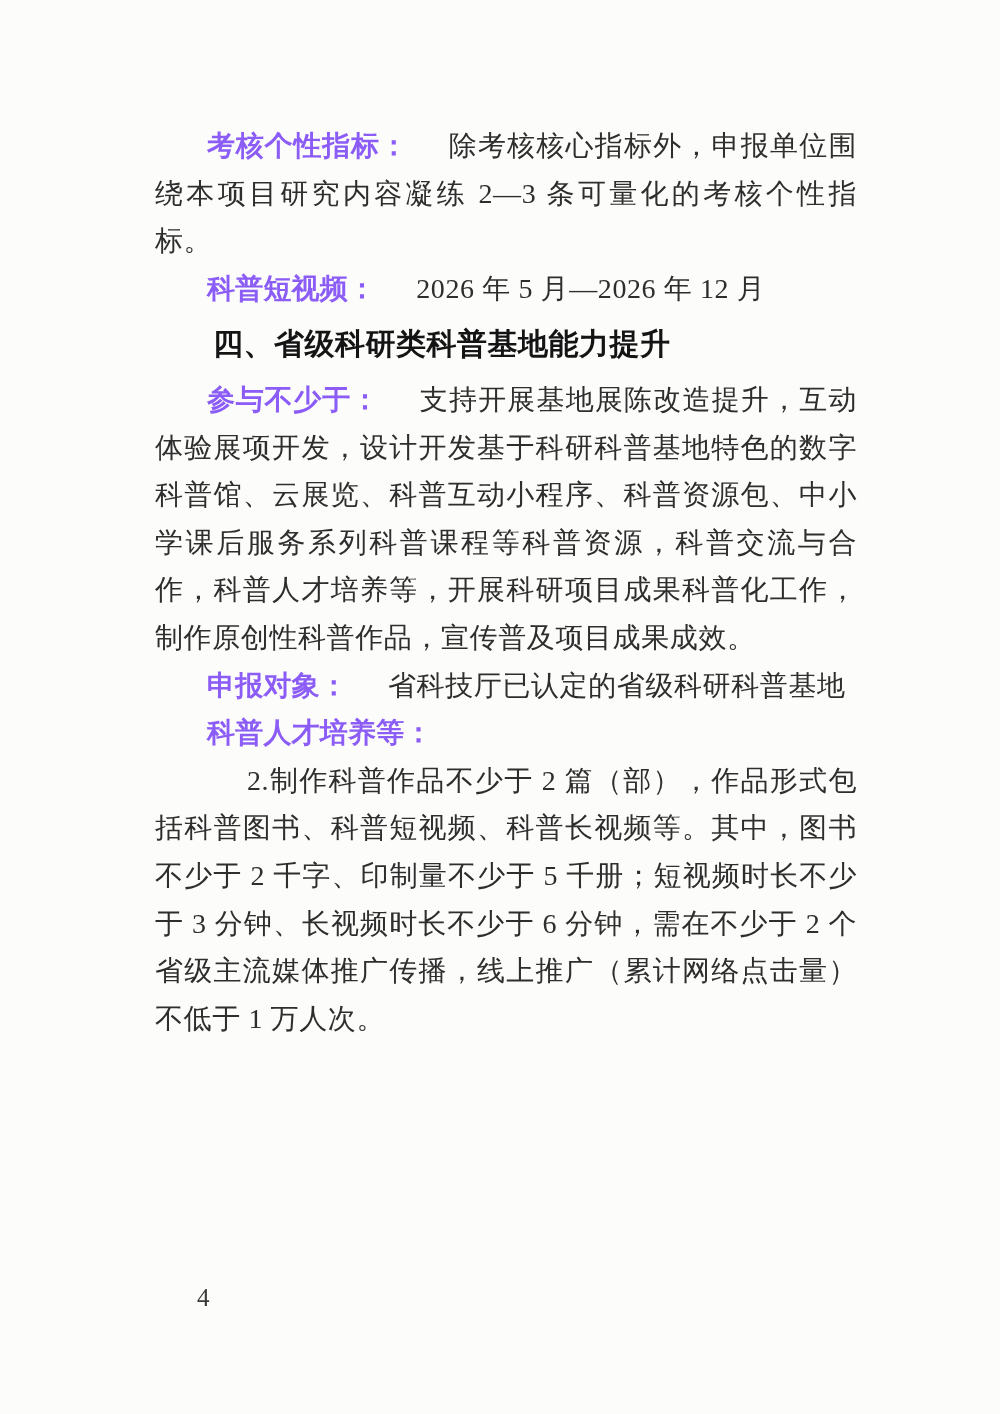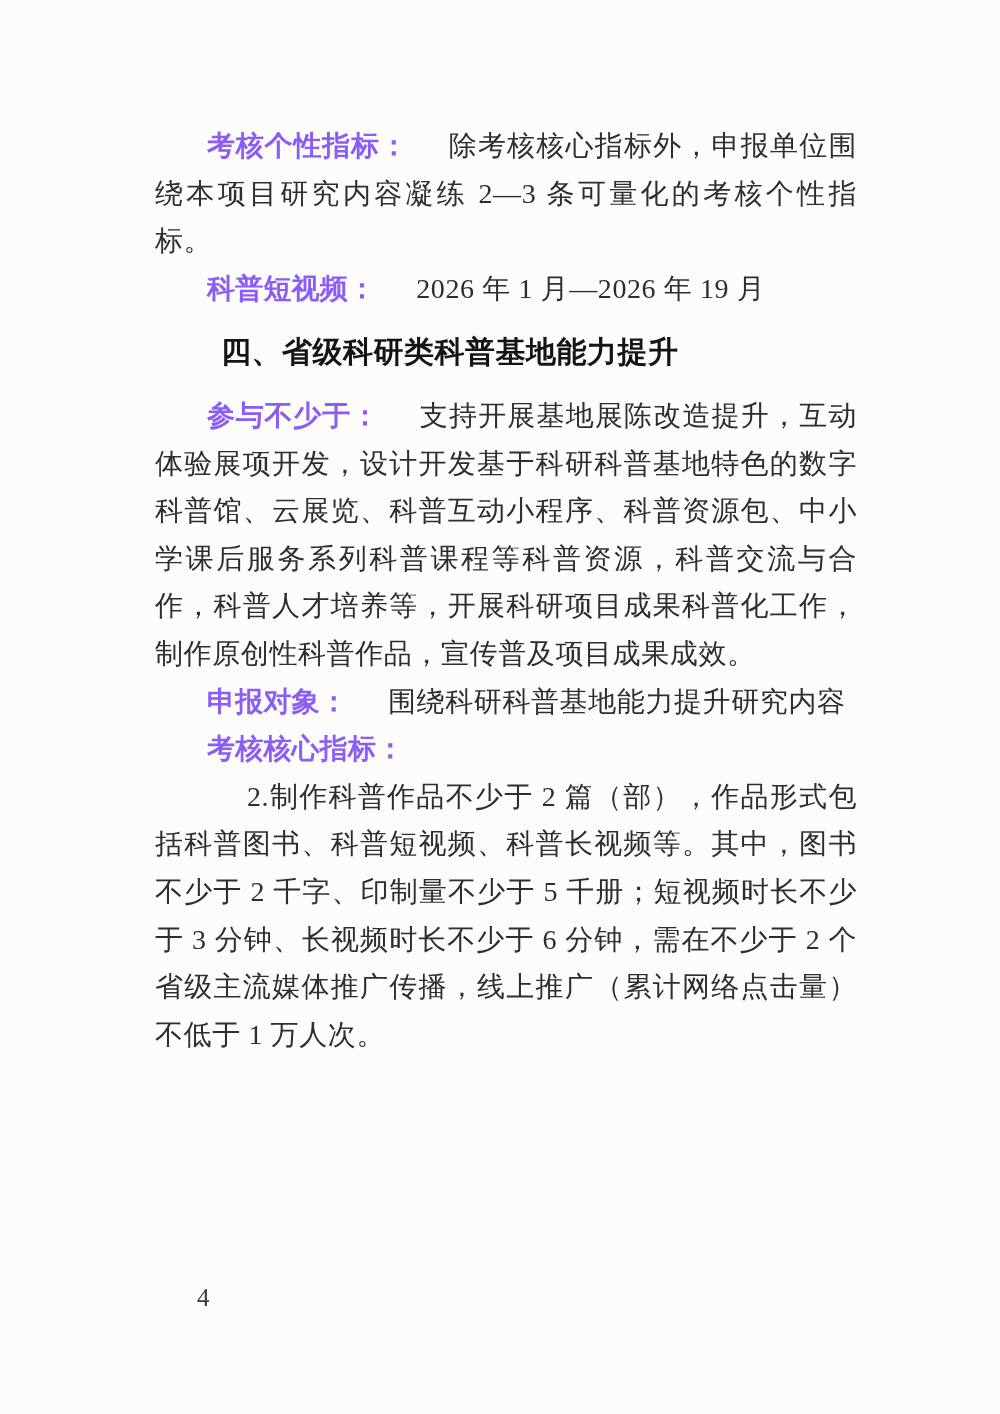--- a/index.html
+++ b/index.html
@@ -36,21 +36,21 @@
       color: #2e2e2e;
       margin-left: 40px;
     }
     .label {
       font-weight: 700;
       color: #8b5cf6;
       font-family: "Liberation Sans", "DejaVu Sans", sans-serif;
       letter-spacing: 0.2px;
     }
     .heading {
-      margin: 16px;
+      margin: 8px;
       font-size: 30px;
       line-height: 47.6px;
       text-indent: 50px;
       font-weight: 700;
       color: #141414;
       font-family: "Liberation Sans", "DejaVu Sans", sans-serif;
       letter-spacing: 0.5px;
     }
     .page-number {
       position: absolute;
@@ -62,30 +62,30 @@
     }
   </style>
 </head>
 <body>
 
 <div class="page">
   <div class="body-text">
 
     <p class="para"><span class="label">考核个性指标：</span><span class="text">除考核核心指标外，申报单位围绕本项目研究内容凝练 2—3 条可量化的考核个性指标。</span></p>
 
-    <p class="para"><span class="label">科普短视频：</span><span class="text">2026 年 1 月—2026 年 19 月</span></p>
+    <p class="para"><span class="label">科普短视频：</span><span class="text">2026 年 5 月—2026 年 12 月</span></p>
 
     <h2 class="heading">四、省级科研类科普基地能力提升</h2>
 
     <p class="para"><span class="label">参与不少于：</span><span class="text">支持开展基地展陈改造提升，互动体验展项开发，设计开发基于科研科普基地特色的数字科普馆、云展览、科普互动小程序、科普资源包、中小学课后服务系列科普课程等科普资源，科普交流与合作，科普人才培养等，开展科研项目成果科普化工作，制作原创性科普作品，宣传普及项目成果成效。</span></p>
 
-    <p class="para"><span class="label">申报对象：</span><span class="text">围绕科研科普基地能力提升研究内容</span></p>
+    <p class="para"><span class="label">申报对象：</span><span class="text">省科技厅已认定的省级科研科普基地</span></p>
 
 
-    <p class="para"><span class="label">考核核心指标：</span></p>
+    <p class="para"><span class="label">科普人才培养等：</span></p>
 
 
     <p class="para"><span class="text">2.制作科普作品不少于 2 篇（部），作品形式包括科普图书、科普短视频、科普长视频等。其中，图书不少于 2 千字、印制量不少于 5 千册；短视频时长不少于 3 分钟、长视频时长不少于 6 分钟，需在不少于 2 个省级主流媒体推广传播，线上推广（累计网络点击量）不低于 1 万人次。</span></p>
 
   </div>
 
   <div class="page-number">4</div>
 </div>
 
 </body></html>

